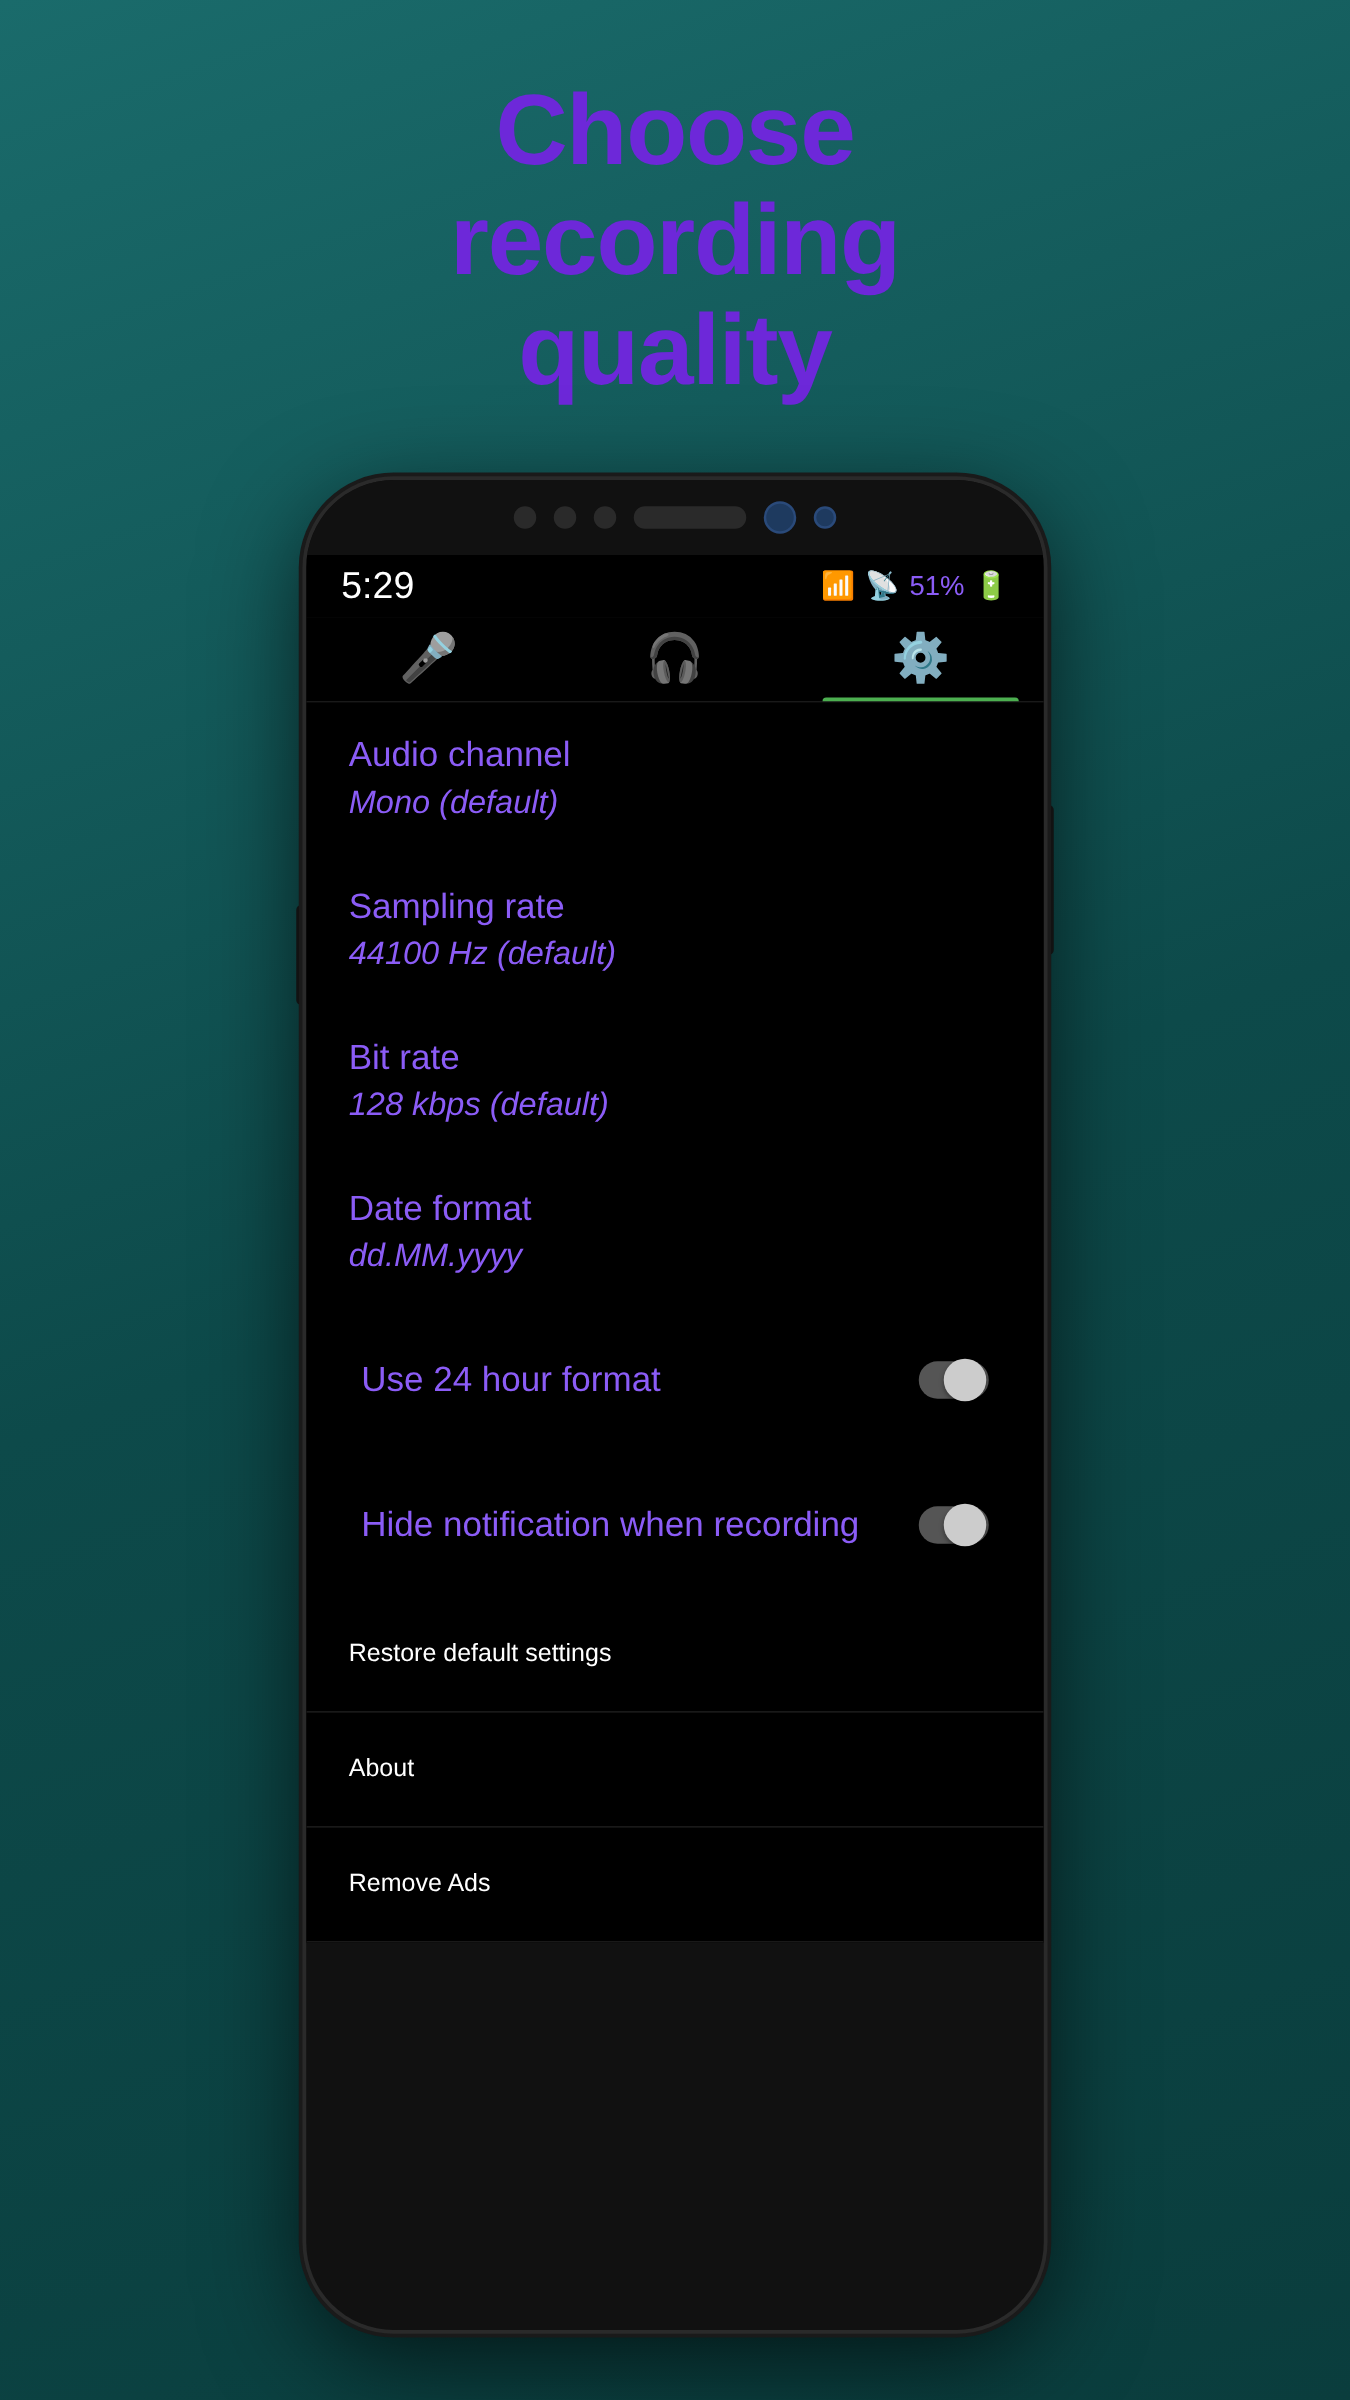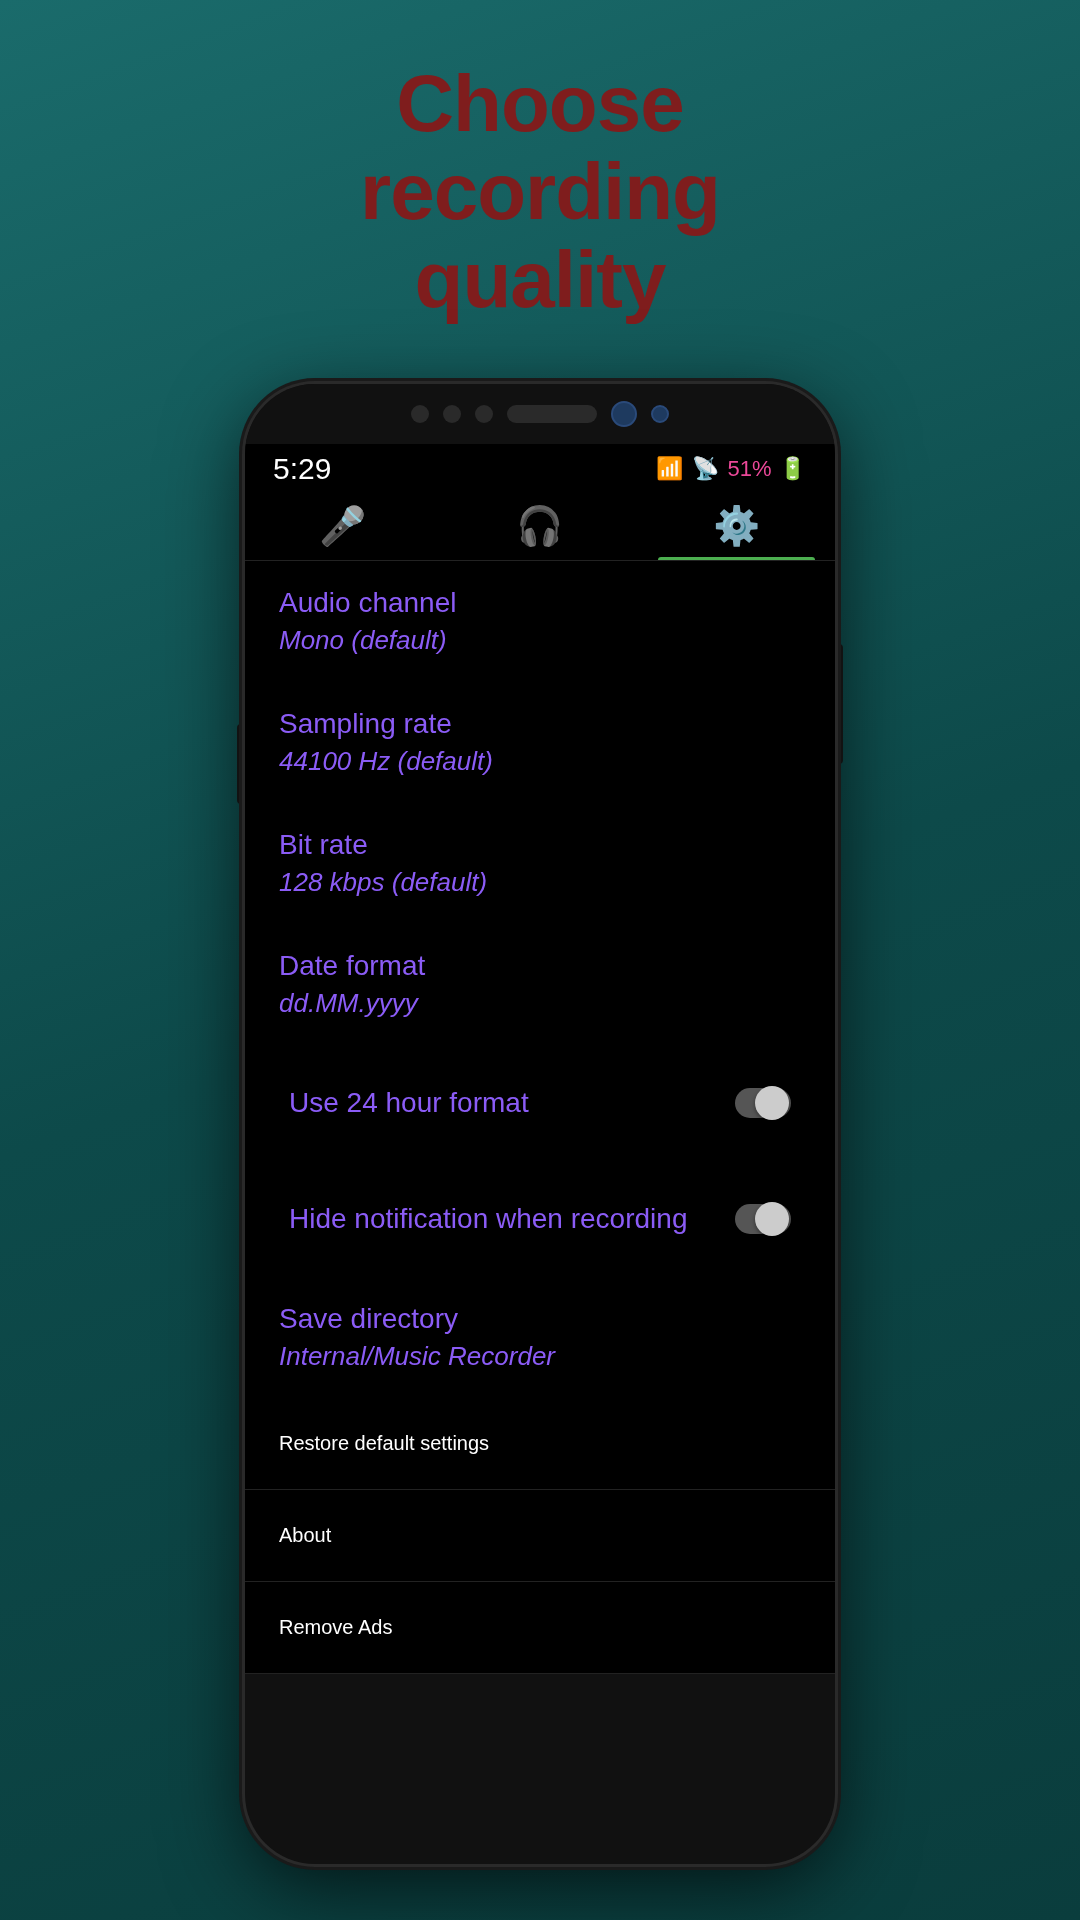--- a/index.html
+++ b/index.html
@@ -9,21 +9,21 @@
       height: 1920px;
       background: linear-gradient(160deg, #1a6b6b 0%, #0d4a4a 50%, #0a3d3d 100%);
       display: flex;
       flex-direction: column;
       align-items: center;
       font-family: 'Arial', sans-serif;
       overflow: hidden;
     }
 
     .headline {
-      color: #7f1d1d;
+      color: #6d28d9;
       font-size: 80px;
       font-weight: 900;
       text-align: center;
       margin-top: 60px;
       line-height: 1.1;
       letter-spacing: -1px;
     }
 
     .phone-wrapper {
       position: relative;
@@ -102,21 +102,21 @@
     .status-icons {
       display: flex;
       align-items: center;
       gap: 8px;
       color: #ffffff;
       font-size: 22px;
     }
 
     .battery-text {
       font-size: 22px;
-      color: #ec4899;
+      color: #8b5cf6;
     }
 
     
     .tab-bar {
       width: 100%;
       background: #000;
       display: flex;
       align-items: flex-end;
       padding: 10px 0 0 0;
       border-bottom: 1px solid #222;
@@ -327,24 +327,20 @@
       </div>
 
       <div class="setting-item-row">
         <div class="setting-label">Hide notification when recording</div>
         <div class="toggle">
           <div class="toggle-track"></div>
           <div class="toggle-thumb"></div>
         </div>
       </div>
 
-      <div class="setting-item">
-        <div class="setting-label">Save directory</div>
-        <div class="setting-value">Internal/Music Recorder</div>
-      </div>
 
       <div class="simple-item">
         <div class="simple-label">Restore default settings</div>
       </div>
 
       <div class="simple-item">
         <div class="simple-label">About</div>
       </div>
 
       <div class="simple-item">

